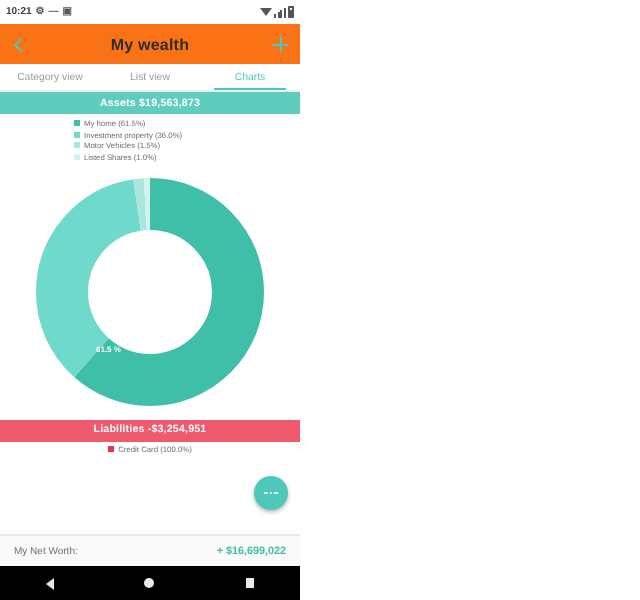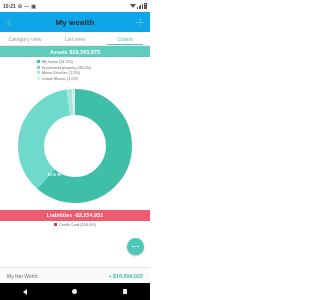--- a/index.html
+++ b/index.html
@@ -30,21 +30,21 @@
   .bars i:nth-child(1){height:2px;} .bars i:nth-child(2){height:3px;}
   .bars i:nth-child(3){height:4px;} .bars i:nth-child(4){height:5px;}
   .batt {
     width:3px;height:5.5px;border:0.5px solid #555;border-radius:0.5px;
     position:relative; background:linear-gradient(to top,#555 70%,#fff 70%);
   }
   .batt::after{content:"";position:absolute;top:-1px;left:0.75px;width:1.5px;height:0.5px;background:#555;}
 
   
   .appbar {
-    height:20px; background:#0ea5e9;
+    height:20px; background:#f97316;
     display:flex; align-items:center; padding:0 5px;
     position:relative;
   }
   .chev-back {
     width:10px;height:10px;position:relative;cursor:pointer;
     display:flex;align-items:center;justify-content:center;
   }
   .chev-back::before{
     content:"";width:4px;height:4px;
     border-left:1px solid #4ec9b9;border-bottom:1px solid #4ec9b9;

